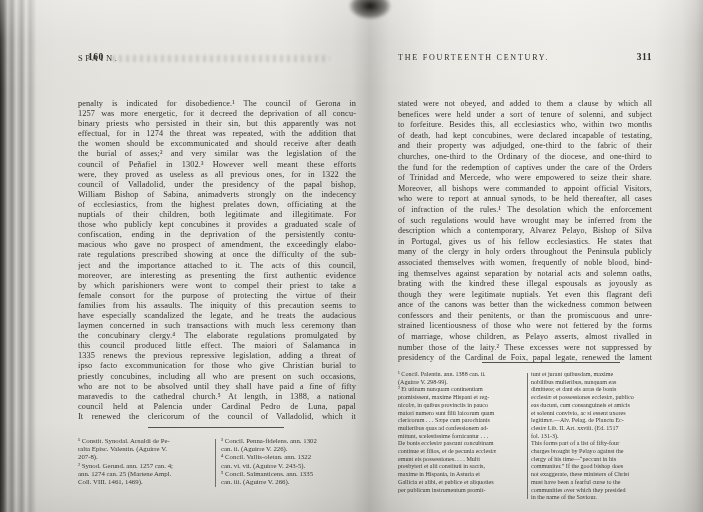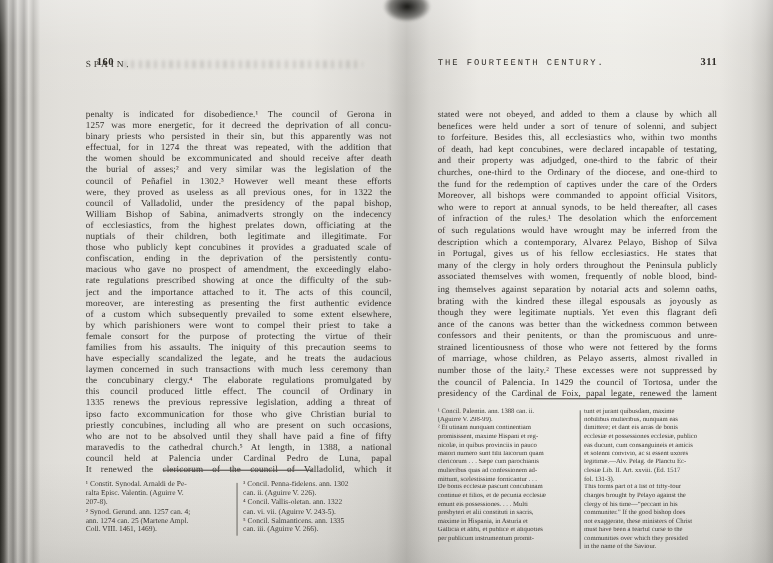--- a/index.html
+++ b/index.html
@@ -65,28 +65,27 @@
         <div class="ln">council of Valladolid, under the presidency of the papal bishop,</div>
         <div class="ln">William Bishop of Sabina, animadverts strongly on the indecency</div>
         <div class="ln">of ecclesiastics, from the highest prelates down, officiating at the</div>
         <div class="ln">nuptials of their children, both legitimate and illegitimate.  For</div>
         <div class="ln">those who publicly kept concubines it provides a graduated scale of</div>
         <div class="ln">confiscation, ending in the deprivation of the persistently contu-</div>
         <div class="ln">macious who gave no prospect of amendment, the exceedingly elabo-</div>
         <div class="ln">rate regulations prescribed showing at once the difficulty of the sub-</div>
         <div class="ln">ject and the importance attached to it.  The acts of this council,</div>
         <div class="ln">moreover, are interesting as presenting the first authentic evidence</div>
-        <div class="ln">of a custom which subsequently prevailed to some extent elsewhere,</div>
         <div class="ln">by which parishioners were wont to compel their priest to take a</div>
         <div class="ln">female consort for the purpose of protecting the virtue of their</div>
         <div class="ln">families from his assaults.  The iniquity of this precaution seems to</div>
         <div class="ln">have especially scandalized the legate, and he treats the audacious</div>
         <div class="ln">laymen concerned in such transactions with much less ceremony than</div>
         <div class="ln">the concubinary clergy.⁴ The elaborate regulations promulgated by</div>
-        <div class="ln">this council produced little effect.  The council of Ordinary in</div>
+        <div class="ln">this council produced little effect.  The maiori of Salamanca in</div>
         <div class="ln">1335 renews the previous repressive legislation, adding a threat of</div>
         <div class="ln">ipso facto excommunication for those who give Christian burial to</div>
         <div class="ln">priestly concubines, including all who are present on such occasions,</div>
         <div class="ln">who are not to be absolved until they shall have paid a fine of fifty</div>
         <div class="ln">maravedis to the cathedral church.⁵ At length, in 1388, a national</div>
         <div class="ln">council held at Palencia under Cardinal Pedro de Luna, papal</div>
         <div class="ln">It renewed the clericorum of the council of Valladolid, which it</div>
       </div>
 
     <div class="fn-rule" style="left:148px;top:427px;width:136px;"></div>
@@ -107,48 +106,48 @@
         <div class="ln"></div>
         <div class="ln">⁴ Concil. Vallis-oletan. ann. 1322</div>
         <div class="ln">can. vi. vii. (Aguirre V. 243-5).</div>
         <div class="ln"></div>
         <div class="ln">⁵ Concil. Salmanticens. ann. 1335</div>
         <div class="ln">can. iii. (Aguirre V. 266).</div>
       </div>
   </div>
 
   <div>
-    <div class="rhead" style="left:398px;top:53px;width:254px;letter-spacing:1.8px;font-size:8px;font-family:Liberation Mono, monospace;">THE FOURTEENTH CENTURY.</div>
+    <div class="rhead" style="left:398px;top:53px;width:254px;letter-spacing:1.8px;font-size:8px;">THE FOURTEENTH CENTURY.</div>
     <div class="pnum" style="left:628px;top:52px;width:24px;text-align:right;">311</div>
 
     <div class="body-block right-body" style="left:398px;top:66px;">
         <div class="ln">stated were not obeyed, and added to them a clause by which all</div>
         <div class="ln">benefices were held under a sort of tenure of solenni, and subject</div>
         <div class="ln">to forfeiture.  Besides this, all ecclesiastics who, within two months</div>
         <div class="ln">of death, had kept concubines, were declared incapable of testating,</div>
         <div class="ln">and their property was adjudged, one-third to the fabric of their</div>
         <div class="ln">churches, one-third to the Ordinary of the diocese, and one-third to</div>
         <div class="ln">the fund for the redemption of captives under the care of the Orders</div>
+        <div class="ln">of Trinidad and Mercede, who were empowered to seize their share.</div>
         <div class="ln">Moreover, all bishops were commanded to appoint official Visitors,</div>
         <div class="ln">who were to report at annual synods, to be held thereafter, all cases</div>
         <div class="ln">of infraction of the rules.¹ The desolation which the enforcement</div>
         <div class="ln">of such regulations would have wrought may be inferred from the</div>
         <div class="ln">description which a contemporary, Alvarez Pelayo, Bishop of Silva</div>
         <div class="ln">in Portugal, gives us of his fellow ecclesiastics.  He states that</div>
         <div class="ln">many of the clergy in holy orders throughout the Peninsula publicly</div>
         <div class="ln">associated themselves with women, frequently of noble blood, bind-</div>
         <div class="ln">ing themselves against separation by notarial acts and solemn oaths,</div>
         <div class="ln">brating with the kindred these illegal espousals as joyously as</div>
         <div class="ln">though they were legitimate nuptials.  Yet even this flagrant defi</div>
         <div class="ln">ance of the canons was better than the wickedness common between</div>
         <div class="ln">confessors and their penitents, or than the promiscuous and unre-</div>
         <div class="ln">strained licentiousness of those who were not fettered by the forms</div>
         <div class="ln">of marriage, whose children, as Pelayo asserts, almost rivalled in</div>
         <div class="ln">number those of the laity.² These excesses were not suppressed by</div>
-        <div class="ln">the council of Palencia.  In 1429 the council of Tortosa, under the</div>
         <div class="ln">presidency of the Cardinal de Foix, papal legate, renewed the lament</div>
       </div>
 
     <div class="fn-rule" style="left:482px;top:362px;width:138px;"></div>
     <div class="fn-divider" style="left:527px;top:373px;height:126px;"></div>
 
     <div class="fn-block fn-right" style="left:398px;top:371px;">
         <div class="ln">¹ Concil. Palentin. ann. 1388 can. ii.</div>
         <div class="ln">(Aguirre V. 298-99).</div>
         <div class="ln"></div>

